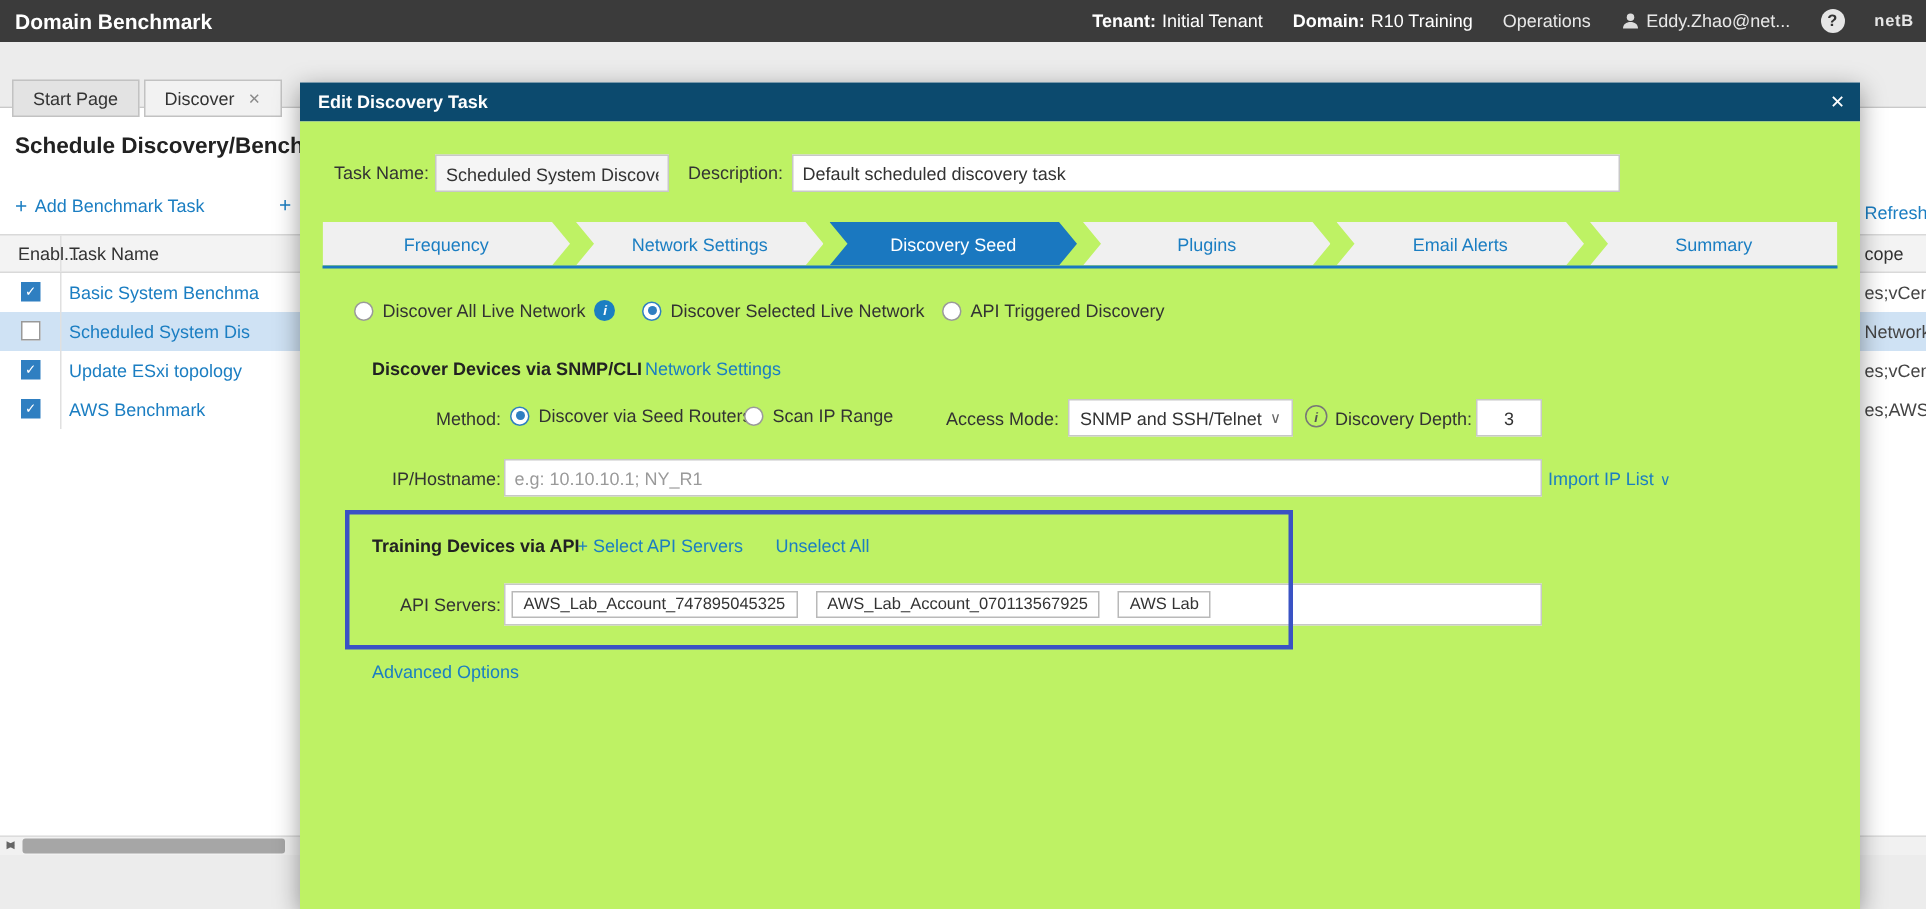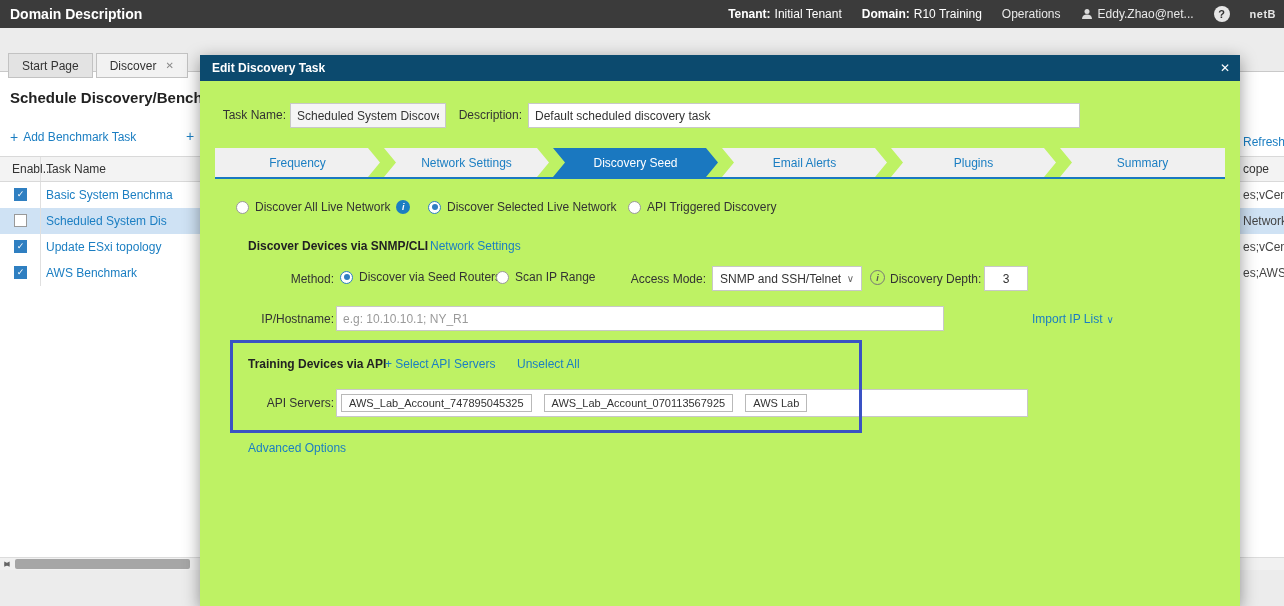--- a/index.html
+++ b/index.html
@@ -83,21 +83,21 @@
   .chip{border:1px solid #b9b9b9;background:#fff;padding:2px 7px;font-size:11px;color:#333;white-space:nowrap;cursor:pointer}
 
   .user-svg{display:inline-flex}
 </style>
 </head>
 <body>
 
 <div class="screen">
 
   <header class="topbar">
-    <div class="tb-title">Domain Description</div>
+    <div class="tb-title">Domain Benchmark</div>
     <div class="tb-right">
       <div class="tb-pair">
         <span class="lbl">Tenant:</span><span class="val">Initial Tenant</span>
       </div>
       <div class="tb-pair">
         <span class="lbl">Domain:</span><span class="val">R10 Training</span>
       </div>
       <div class="tb-link">Operations</div>
       <div class="tb-user">
         <span class="user-svg">
@@ -185,22 +185,22 @@
 
       <div class="flabel" style="left:6px;top:27px;width:80px">Task Name:</div>
       <input class="tinput shaded" style="left: 90px; top: 22px; width: 156px;" type="text" value="Scheduled System Discovery">
       <div class="flabel" style="left:252px;top:27px;width:70px">Description:</div>
       <input class="tinput" style="left: 328px; top: 22px; width: 552px;" type="text" value="Default scheduled discovery task">
 
       <div class="steps">
         <div class="step">Frequency</div>
         <div class="step">Network Settings</div>
         <div class="step active">Discovery Seed</div>
+        <div class="step">Plugins</div>
         <div class="step">Email Alerts</div>
-        <div class="step">Plugins</div>
         <div class="step">Summary</div>
       </div>
       <div class="steps-underline"></div>
 
       <div class="radio-opt" style="left:36px;top:119px">
         <span class="radio"></span>
         <span>Discover All Live Network</span>
         <span class="info-f">
             <span>i</span>
           </span>
@@ -231,21 +231,21 @@
         <span>SNMP and SSH/Telnet</span>
         <span class="chev">∨</span>
       </div>
       <span class="info-o" style="left:670px;top:189px">
           <span>i</span>
         </span>
       <div class="flabel" style="left:690px;top:191px;width:88px">Discovery Depth:</div>
       <input class="tinput" style="left: 784px; top: 185px; width: 44px; text-align: center;" type="text" value="3">
 
       <div class="flabel" style="left:30px;top:231px;width:104px">IP/Hostname:</div>
-      <input class="tinput" style="left: 136px; top: 225px; width: 608px;" type="text" placeholder="e.g: 10.10.10.1; NY_R1">
+      <input class="tinput" style="left: 136px; top: 225px; width: 692px;" type="text" placeholder="e.g: 10.10.10.1; NY_R1">
       <div class="blue-link" style="left:832px;top:231px">
         <span>Import IP List</span><span class="chev-sm">∨</span>
       </div>
 
       <div class="hl-box"></div>
       <div class="bold-label" style="left:48px;top:276px">Training Devices via API</div>
       <div class="blue-link" style="left:185px;top:276px">+ Select API Servers</div>
       <div class="blue-link" style="left:317px;top:276px">Unselect All</div>
 
       <div class="flabel" style="left:30px;top:315px;width:104px">API Servers:</div>

